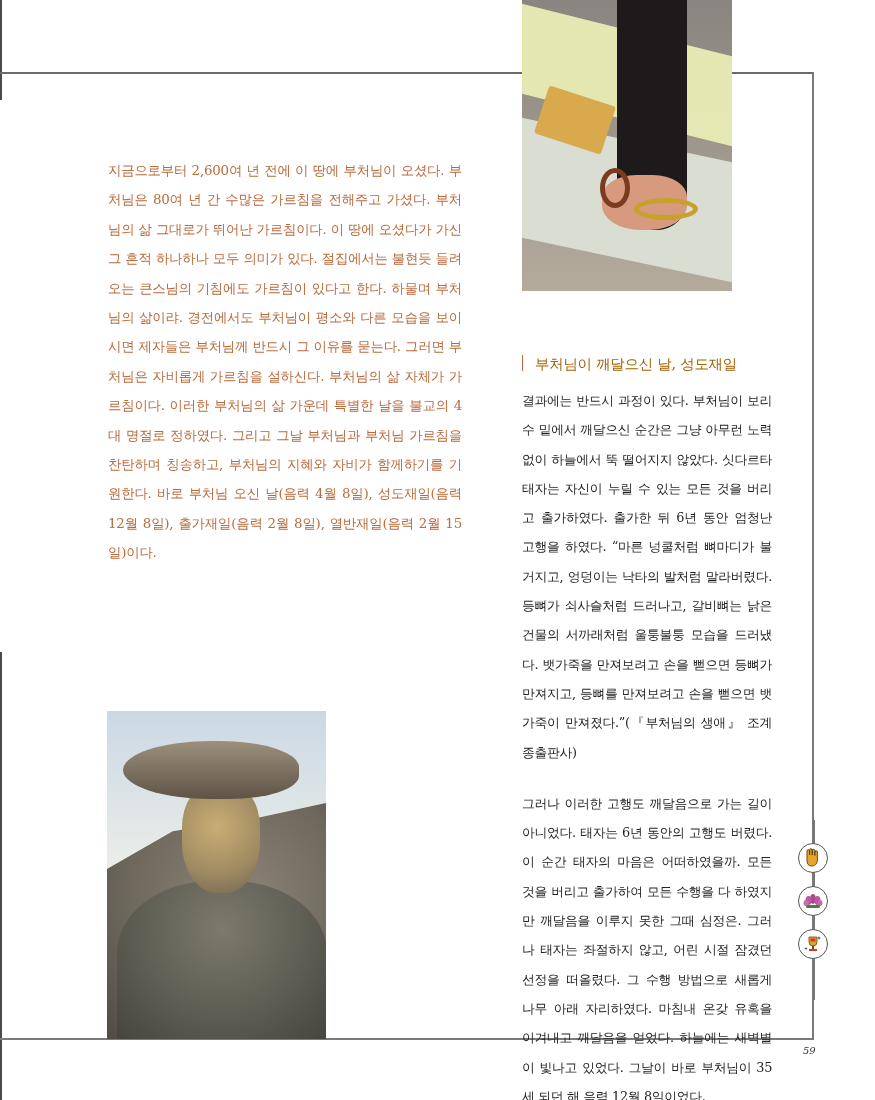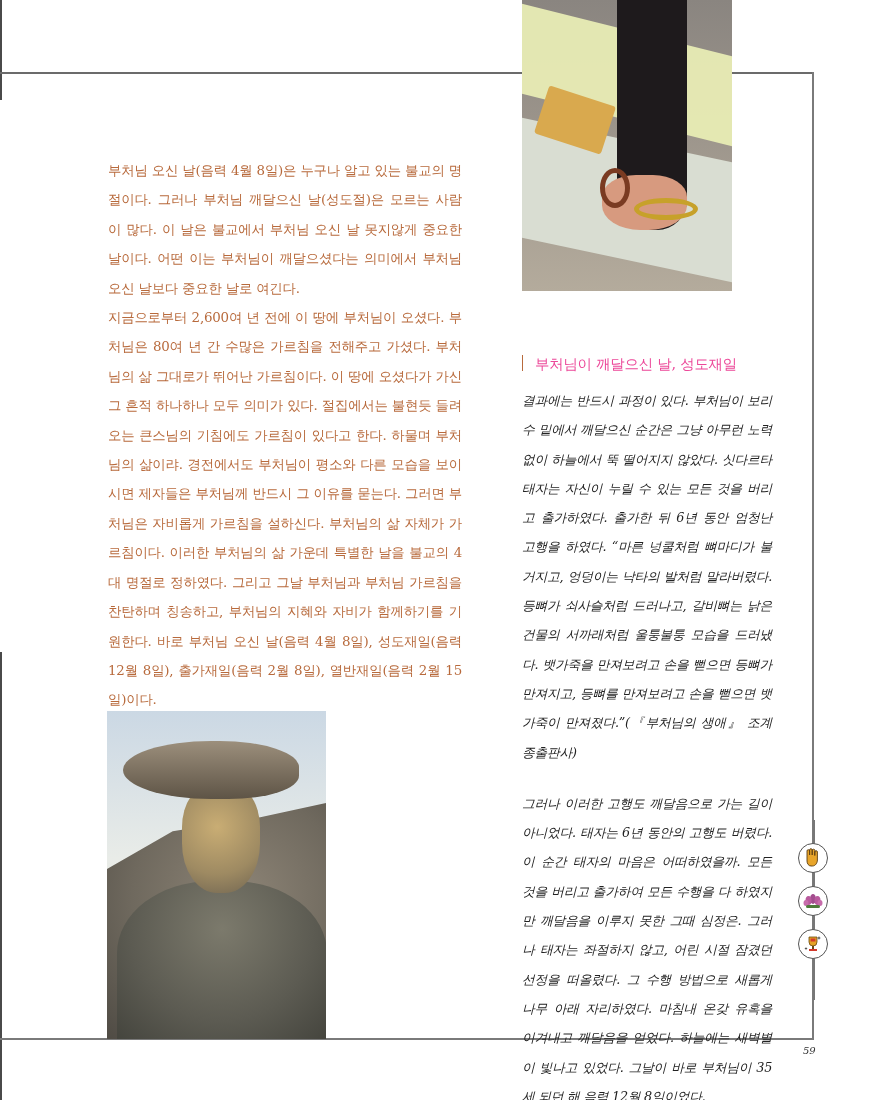--- a/index.html
+++ b/index.html
@@ -49,31 +49,31 @@
     background: radial-gradient(circle at 50% 30%, #7c7a6c 0%, #5c5b52 60%, #44443d 100%);
     border-radius:45% 45% 0 0; }
 
   .col-left {
     position:absolute; left:108px; top:156px; width:354px;
     color:#b86a3c; font-size:13.4px; line-height:29.4px; letter-spacing:-0.2px;
   }
   .col-left p { margin:0; text-align:justify; }
 
   .section-heading {
-    position:absolute; left:522px; top:355px; color:#ec4899; font-size:14.4px;
+    position:absolute; left:522px; top:355px; color:#a16207; font-size:14.4px;
     letter-spacing:-0.2px;
   }
   .section-heading .bar { display:inline-block; width:1px; height:16px; background:#b86a3c;
     vertical-align:-2px; margin-right:12px; }
 
   .col-right {
     position:absolute; left:522px; top:386px; width:250px;
     color:#222222; font-size:12.8px; line-height:29.3px; letter-spacing:-0.3px;
   }
-  .col-right p { margin:0; text-align:justify;font-style:italic; }
+  .col-right p { margin:0; text-align:justify; }
   .col-right p.gap { margin-top:22px; }
 
   .icon-rail { position:absolute; left:813px; top:820px; width:2px; height:180px; background:#777; }
   .icon-circle {
     position:absolute; left:798px; width:30px; height:30px; border-radius:50%;
     background:#ffffff; border:1.5px solid #555; box-sizing:border-box;
     display:flex; align-items:center; justify-content:center;
   }
   .page-number { position:absolute; left:803px; top:1045px; font-size:10px; color:#333;font-style:italic; }
 </style>
@@ -90,21 +90,20 @@
   <div class="paper"></div>
   <div class="mat"></div>
   <div class="block"></div>
   <div class="leg"></div>
   <div class="foot"></div>
   <div class="beads2"></div>
   <div class="beads"></div>
 </div>
 
 <div class="col-left">
-  <p>부처님 오신 날(음력 4월 8일)은 누구나 알고 있는 불교의 명절이다. 그러나 부처님 깨달으신 날(성도절)은 모르는 사람이 많다. 이 날은 불교에서 부처님 오신 날 못지않게 중요한 날이다. 어떤 이는 부처님이 깨달으셨다는 의미에서 부처님 오신 날보다 중요한 날로 여긴다.</p>
   <p>지금으로부터 2,600여 년 전에 이 땅에 부처님이 오셨다. 부처님은 80여 년 간 수많은 가르침을 전해주고 가셨다. 부처님의 삶 그대로가 뛰어난 가르침이다. 이 땅에 오셨다가 가신 그 흔적 하나하나 모두 의미가 있다. 절집에서는 불현듯 들려오는 큰스님의 기침에도 가르침이 있다고 한다. 하물며 부처님의 삶이랴. 경전에서도 부처님이 평소와 다른 모습을 보이시면 제자들은 부처님께 반드시 그 이유를 묻는다. 그러면 부처님은 자비롭게 가르침을 설하신다. 부처님의 삶 자체가 가르침이다. 이러한 부처님의 삶 가운데 특별한 날을 불교의 4대 명절로 정하였다. 그리고 그날 부처님과 부처님 가르침을 찬탄하며 칭송하고, 부처님의 지혜와 자비가 함께하기를 기원한다. 바로 부처님 오신 날(음력 4월 8일), 성도재일(음력 12월 8일), 출가재일(음력 2월 8일), 열반재일(음력 2월 15일)이다.</p>
 </div>
 
 <div class="section-heading">
   <span class="bar"></span><span>부처님이 깨달으신 날, 성도재일</span>
 </div>
 
 <div class="col-right">
   <p>결과에는 반드시 과정이 있다. 부처님이 보리수 밑에서 깨달으신 순간은 그냥 아무런 노력 없이 하늘에서 뚝 떨어지지 않았다. 싯다르타 태자는 자신이 누릴 수 있는 모든 것을 버리고 출가하였다. 출가한 뒤 6년 동안 엄청난 고행을 하였다. “마른 넝쿨처럼 뼈마디가 불거지고, 엉덩이는 낙타의 발처럼 말라버렸다. 등뼈가 쇠사슬처럼 드러나고, 갈비뼈는 낡은 건물의 서까래처럼 울퉁불퉁 모습을 드러냈다. 뱃가죽을 만져보려고 손을 뻗으면 등뼈가 만져지고, 등뼈를 만져보려고 손을 뻗으면 뱃가죽이 만져졌다.”(『부처님의 생애』 조계종출판사)</p>
   <p class="gap">그러나 이러한 고행도 깨달음으로 가는 길이 아니었다. 태자는 6년 동안의 고행도 버렸다. 이 순간 태자의 마음은 어떠하였을까. 모든 것을 버리고 출가하여 모든 수행을 다 하였지만 깨달음을 이루지 못한 그때 심정은. 그러나 태자는 좌절하지 않고, 어린 시절 잠겼던 선정을 떠올렸다. 그 수행 방법으로 새롭게 나무 아래 자리하였다. 마침내 온갖 유혹을 이겨내고 깨달음을 얻었다. 하늘에는 새벽별이 빛나고 있었다. 그날이 바로 부처님이 35세 되던 해 음력 12월 8일이었다.</p>

